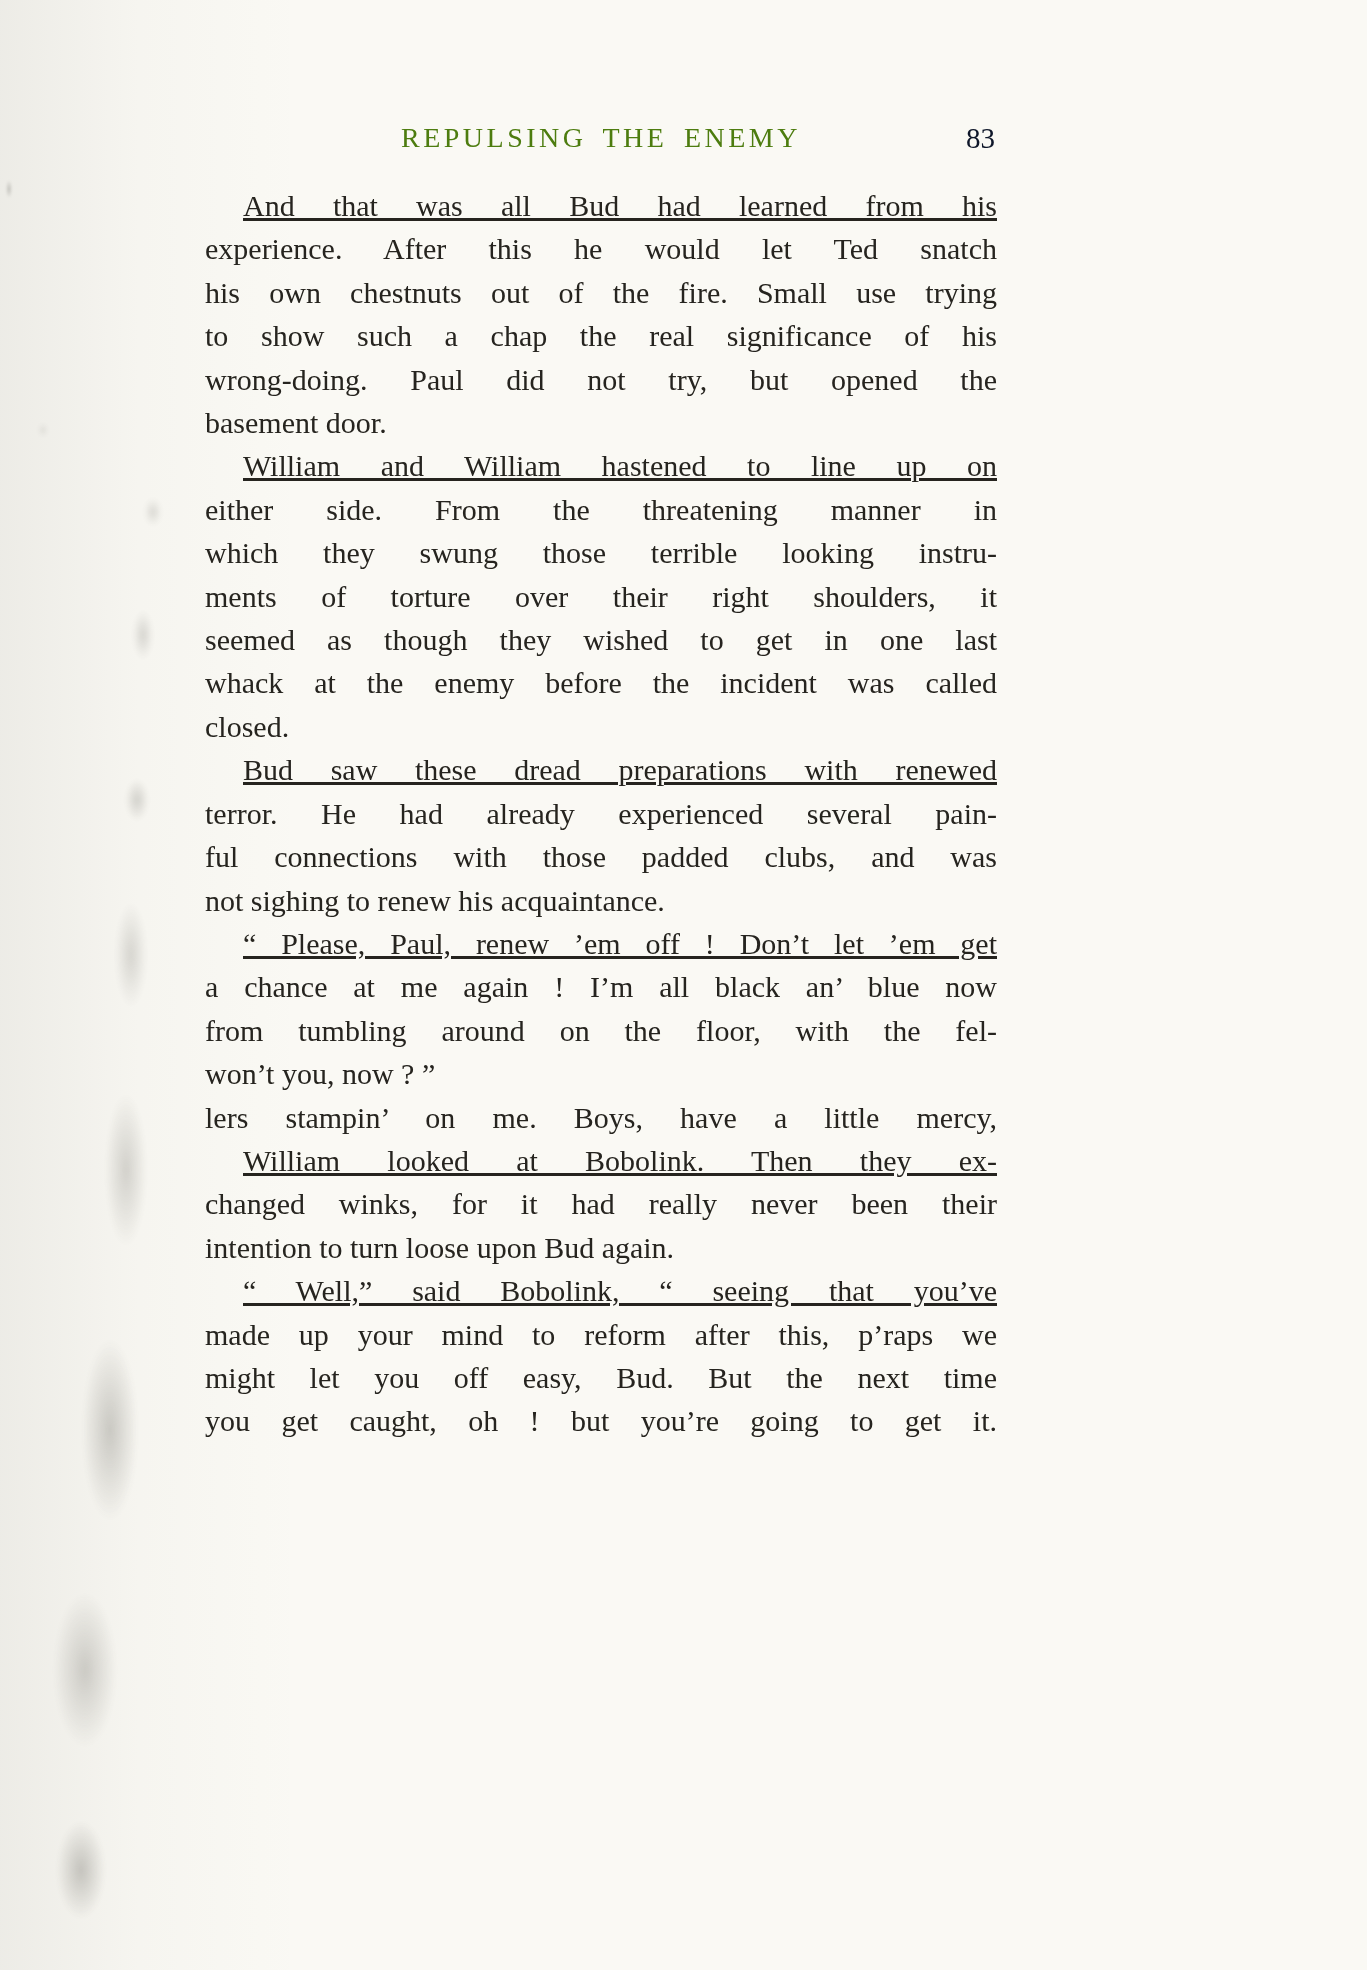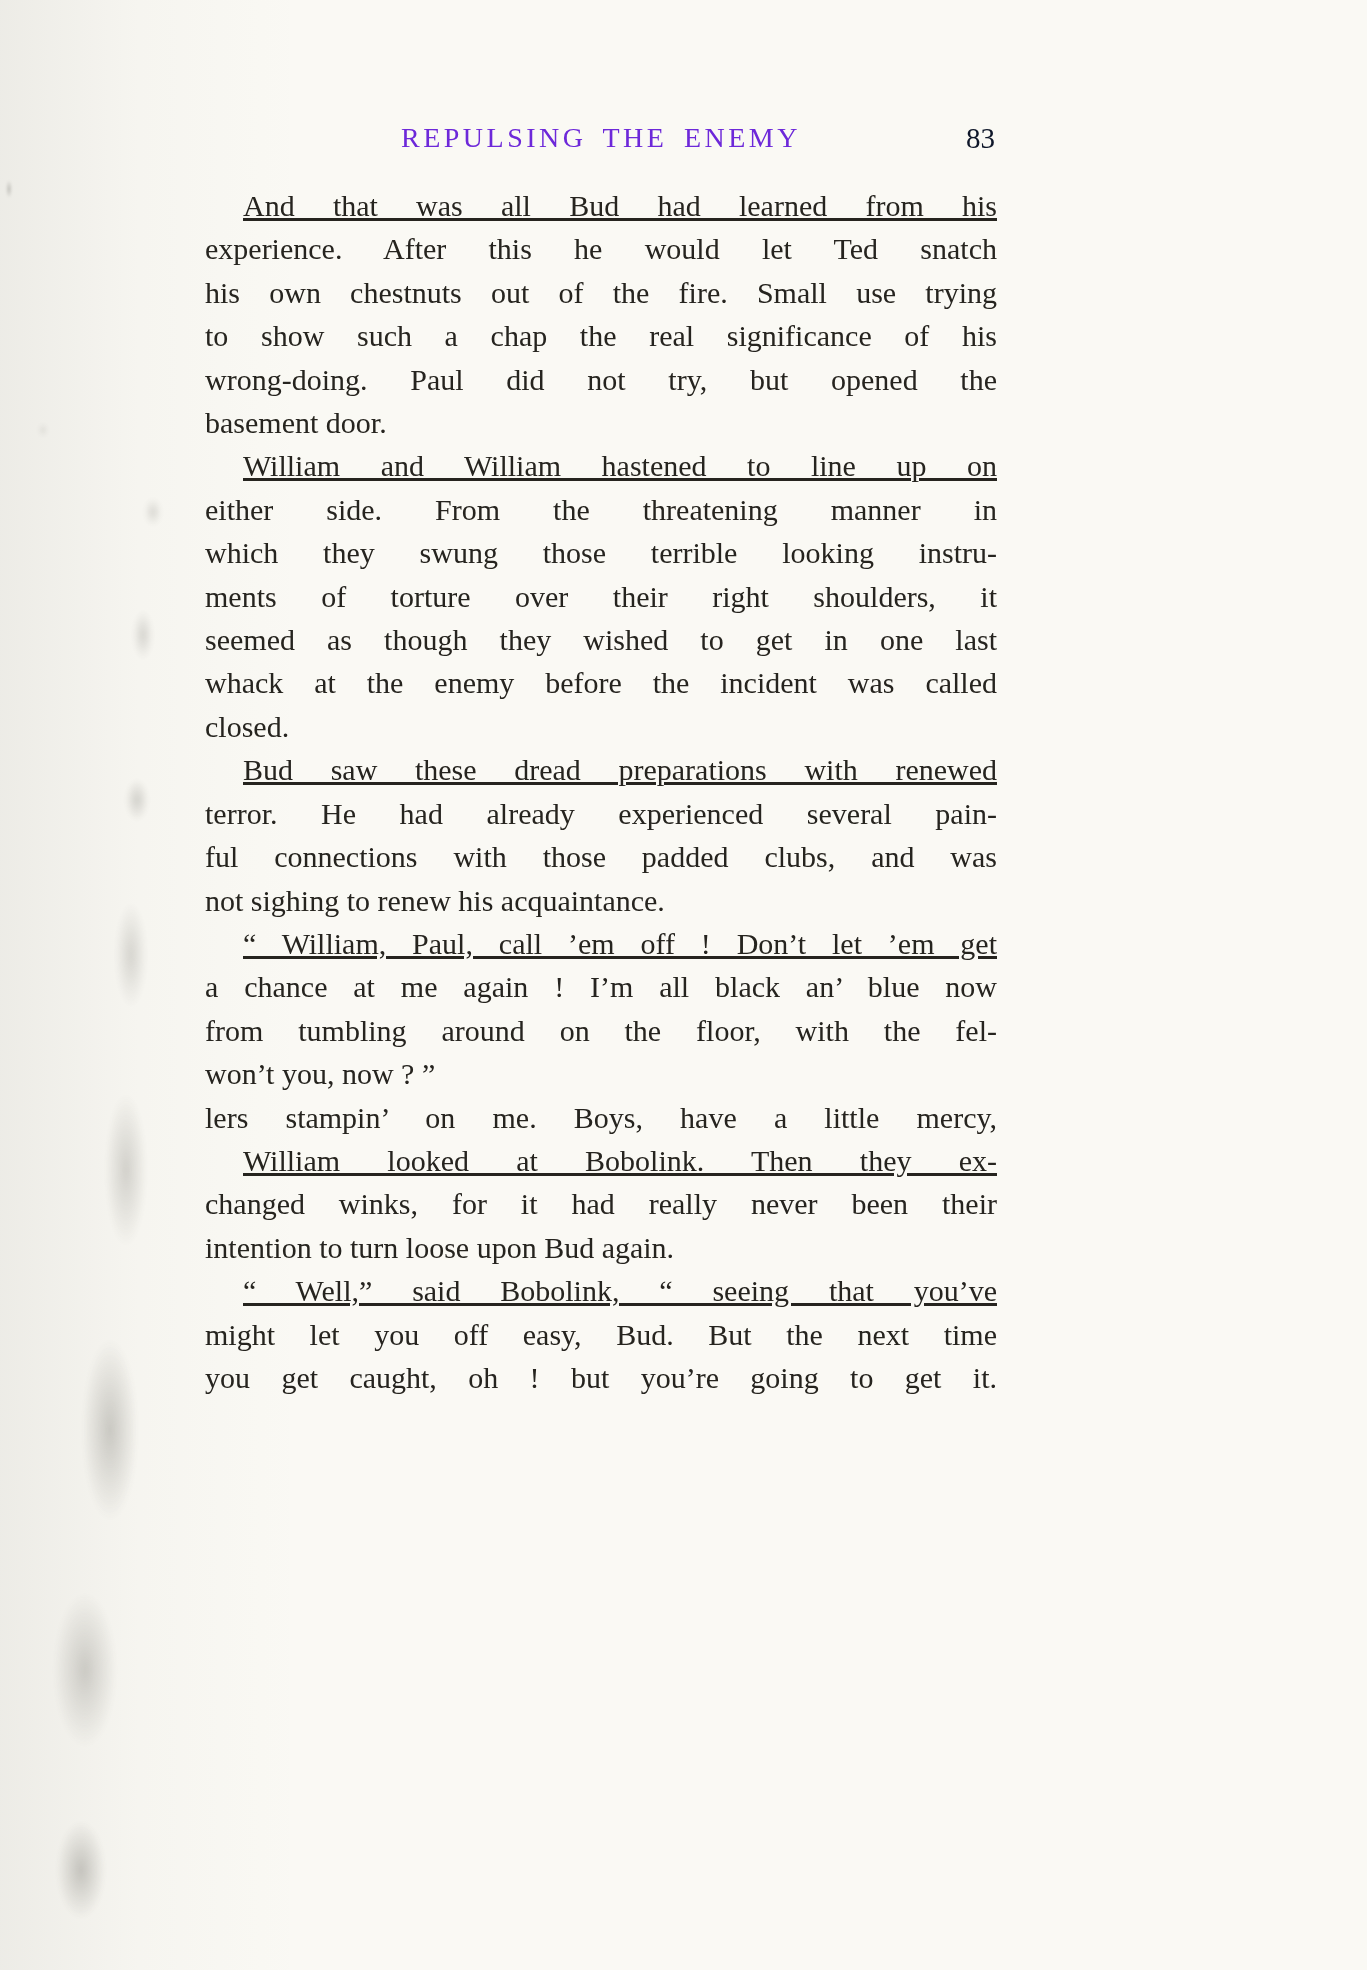--- a/index.html
+++ b/index.html
@@ -30,21 +30,21 @@
     position: absolute;
     top: 122px;
     left: 205px;
     width: 792px;
     height: 40px;
     text-align: center;
   }
   .head-title {
     font-size: 28px;
     letter-spacing: 3.5px;
-    color: #6d28d9;
+    color: #4d7c0f;
     word-spacing: 6px;
   }
   .page-number {
     position: absolute;
     right: 2px;
     top: 0;
     font-size: 29px;
     color: #0f172a;
   }
 
@@ -120,26 +120,27 @@
       <div class="line">either side. From the threatening manner in</div>
       <div class="line">which they swung those terrible looking instru-</div>
       <div class="line">ments of torture over their right shoulders, it</div>
       <div class="line">seemed as though they wished to get in one last</div>
       <div class="line">whack at the enemy before the incident was called</div>
       <div class="line last">closed.</div>
       <div class="line first">Bud saw these dread preparations with renewed</div>
       <div class="line">terror. He had already experienced several pain-</div>
       <div class="line">ful connections with those padded clubs, and was</div>
       <div class="line last">not sighing to renew his acquaintance.</div>
-      <div class="line first">“ William, Paul, call ’em off ! Don’t let ’em get</div>
+      <div class="line first">“ Please, Paul, renew ’em off ! Don’t let ’em get</div>
       <div class="line">a chance at me again ! I’m all black an’ blue now</div>
       <div class="line">from tumbling around on the floor, with the fel-</div>
       <div class="line last">won’t you, now ? ”</div>
       <div class="line">lers stampin’ on me. Boys, have a little mercy,</div>
       <div class="line first">William looked at Bobolink. Then they ex-</div>
       <div class="line">changed winks, for it had really never been their</div>
       <div class="line last">intention to turn loose upon Bud again.</div>
       <div class="line first">“ Well,” said Bobolink, “ seeing that you’ve</div>
+      <div class="line">made up your mind to reform after this, p’raps we</div>
       <div class="line">might let you off easy, Bud. But the next time</div>
       <div class="line">you get caught, oh ! but you’re going to get it.</div>
     </div>
 
 </div>
 
 </body></html>

